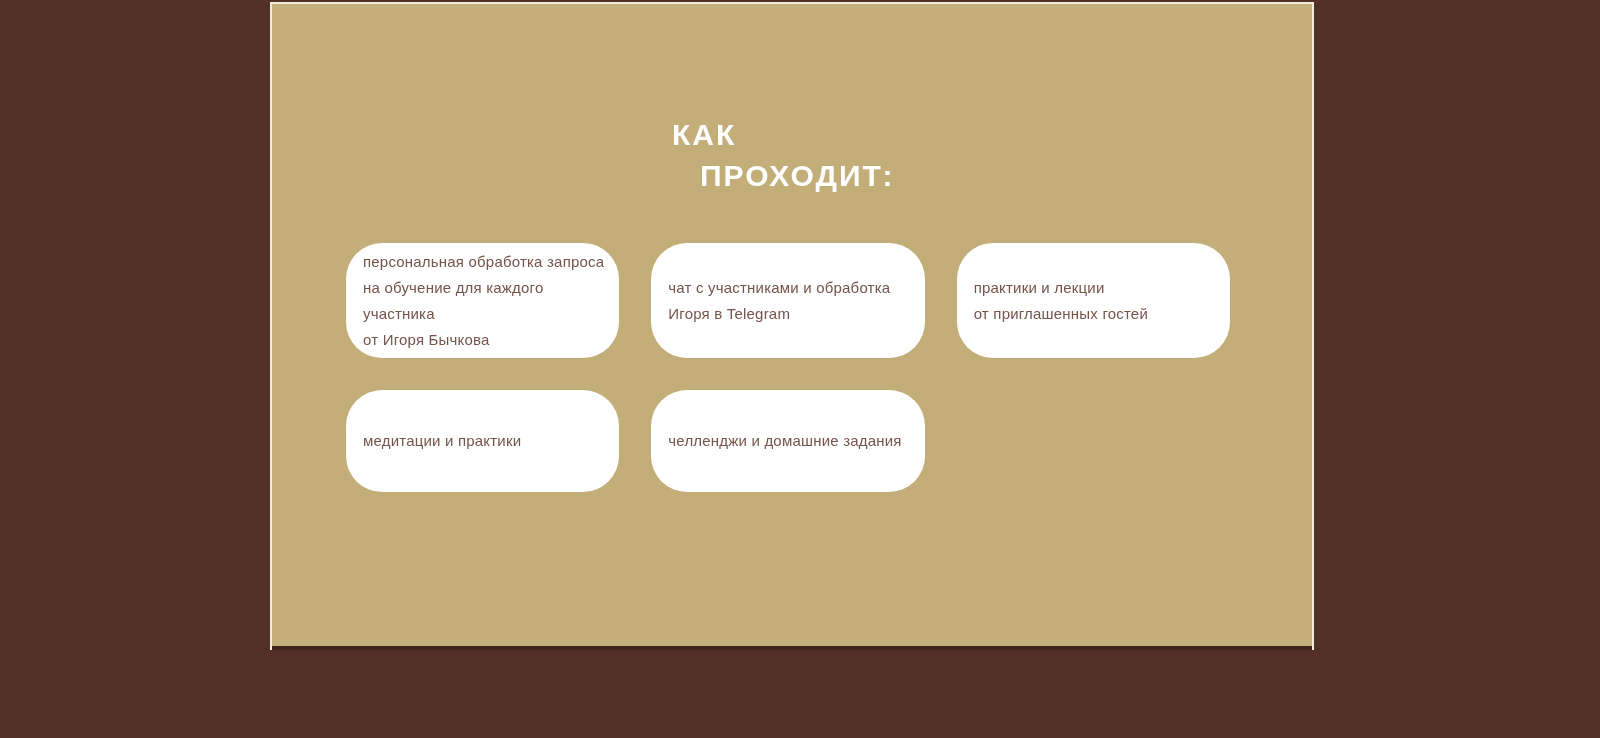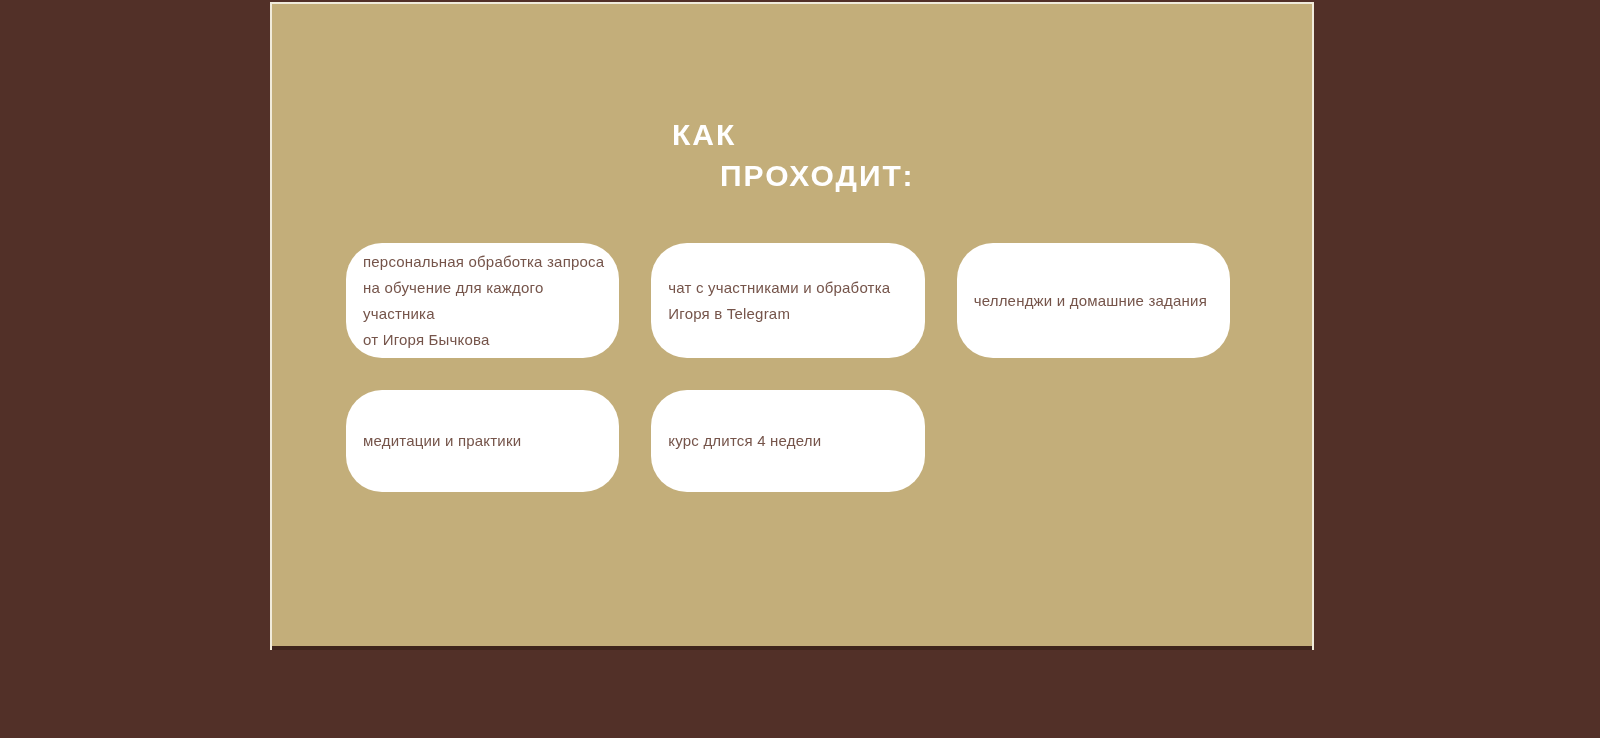--- a/index.html
+++ b/index.html
@@ -35,21 +35,21 @@
   .title{
     position:absolute;
     left:400px; top:110px;
     color:var(--title-text);
     font-size:30px;
     font-weight:700;
     letter-spacing:2px;
     line-height:41px;
   }
   .title-line{display:block;}
-  .title-line.indent{margin-left:48px;}
+  .title-line.indent{margin-left:28px;}
   .cards-grid{
     position:absolute;
     left:74px; top:239px;
     width:884px;
     display:grid;
     grid-template-columns:repeat(3,1fr);
     grid-template-rows:115px 102px 66px;
     column-gap:32px;
     row-gap:32px;
   }
@@ -82,24 +82,25 @@
     <div class="card">
       <span class="card-text">персональная обработка запроса
 на обучение для каждого участника
 от Игоря Бычкова</span>
     </div>
     <div class="card">
       <span class="card-text">чат с участниками и обработка
 Игоря в Telegram</span>
     </div>
     <div class="card">
-      <span class="card-text">челленджи и домашние задания</span>
+      <span class="card-text">практики и лекции
+от приглашенных гостей</span>
     </div>
     <div class="card">
       <span class="card-text">медитации и практики</span>
     </div>
     <div class="card">
-      <span class="card-text">курс длится 4 недели</span>
+      <span class="card-text">челленджи и домашние задания</span>
     </div>
   </div>
 
   <div class="slide-bottom-edge"></div>
 </div>
 
 </body></html>

